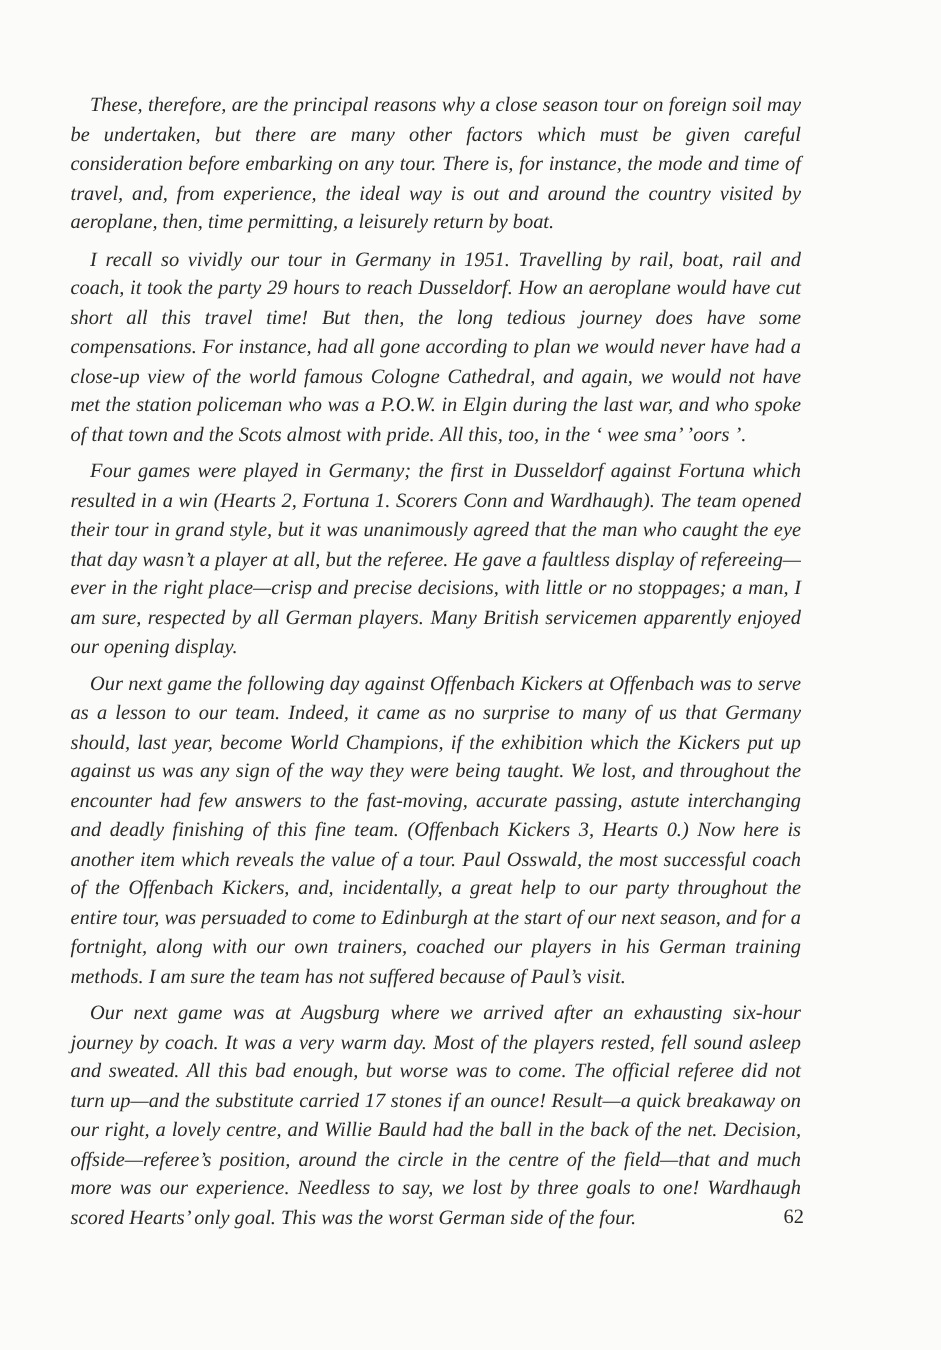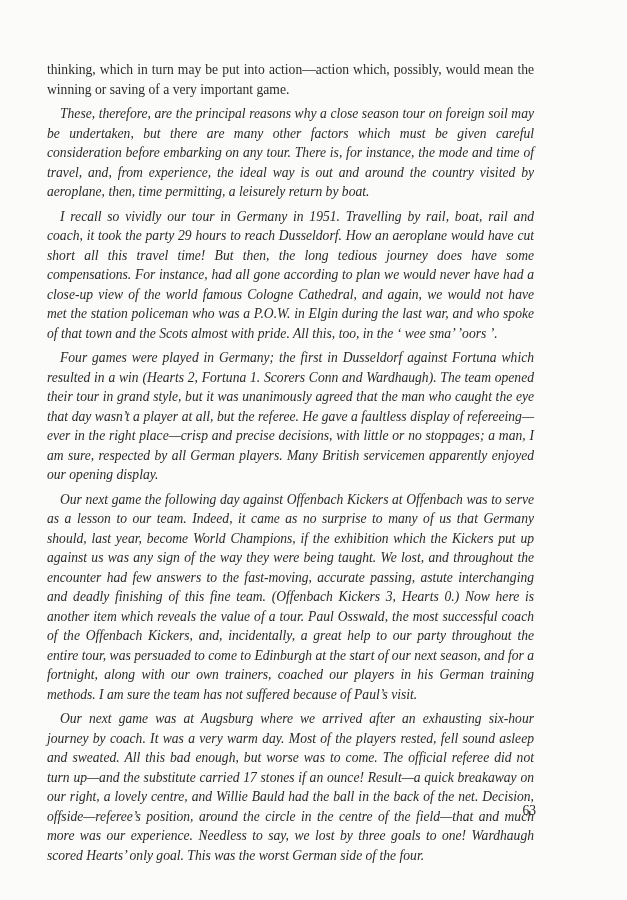--- a/index.html
+++ b/index.html
@@ -31,21 +31,20 @@
     top: 803px;
     font-size: 13.6px;
     width: 20px;
     text-align: right;
   }
 </style>
 </head>
 <body>
 
 <div class="page-body">
-  <p class="para">thinking, which in turn may be put into action—action which, possibly, would mean the winning or saving of a very important game.</p>
   <p class="para indent">These, therefore, are the principal reasons why a close season tour on foreign soil may be undertaken, but there are many other factors which must be given careful consideration before embarking on any tour. There is, for instance, the mode and time of travel, and, from experience, the ideal way is out and around the country visited by aeroplane, then, time permitting, a leisurely return by boat.</p>
   <p class="para indent">I recall so vividly our tour in Germany in 1951. Travelling by rail, boat, rail and coach, it took the party 29 hours to reach Dusseldorf. How an aeroplane would have cut short all this travel time! But then, the long tedious journey does have some compensations. For instance, had all gone according to plan we would never have had a close-up view of the world famous Cologne Cathedral, and again, we would not have met the station policeman who was a P.O.W. in Elgin during the last war, and who spoke of that town and the Scots almost with pride. All this, too, in the ‘ wee sma’ ’oors ’.</p>
   <p class="para indent">Four games were played in Germany; the first in Dusseldorf against Fortuna which resulted in a win (Hearts 2, Fortuna 1. Scorers Conn and Wardhaugh). The team opened their tour in grand style, but it was unanimously agreed that the man who caught the eye that day wasn’t a player at all, but the referee. He gave a faultless display of refereeing—ever in the right place—crisp and precise decisions, with little or no stoppages; a man, I am sure, respected by all German players. Many British servicemen apparently enjoyed our opening display.</p>
   <p class="para indent">Our next game the following day against Offenbach Kickers at Offenbach was to serve as a lesson to our team. Indeed, it came as no surprise to many of us that Germany should, last year, become World Champions, if the exhibition which the Kickers put up against us was any sign of the way they were being taught. We lost, and throughout the encounter had few answers to the fast-moving, accurate passing, astute interchanging and deadly finishing of this fine team. (Offenbach Kickers 3, Hearts 0.) Now here is another item which reveals the value of a tour. Paul Osswald, the most successful coach of the Offenbach Kickers, and, incidentally, a great help to our party throughout the entire tour, was persuaded to come to Edinburgh at the start of our next season, and for a fortnight, along with our own trainers, coached our players in his German training methods. I am sure the team has not suffered because of Paul’s visit.</p>
   <p class="para indent">Our next game was at Augsburg where we arrived after an exhausting six-hour journey by coach. It was a very warm day. Most of the players rested, fell sound asleep and sweated. All this bad enough, but worse was to come. The official referee did not turn up—and the substitute carried 17 stones if an ounce! Result—a quick breakaway on our right, a lovely centre, and Willie Bauld had the ball in the back of the net. Decision, offside—referee’s position, around the circle in the centre of the field—that and much more was our experience. Needless to say, we lost by three goals to one! Wardhaugh scored Hearts’ only goal. This was the worst German side of the four.</p>
 </div>
 
-<div class="page-number">63</div>
+<div class="page-number">62</div>
 
 </body></html>

